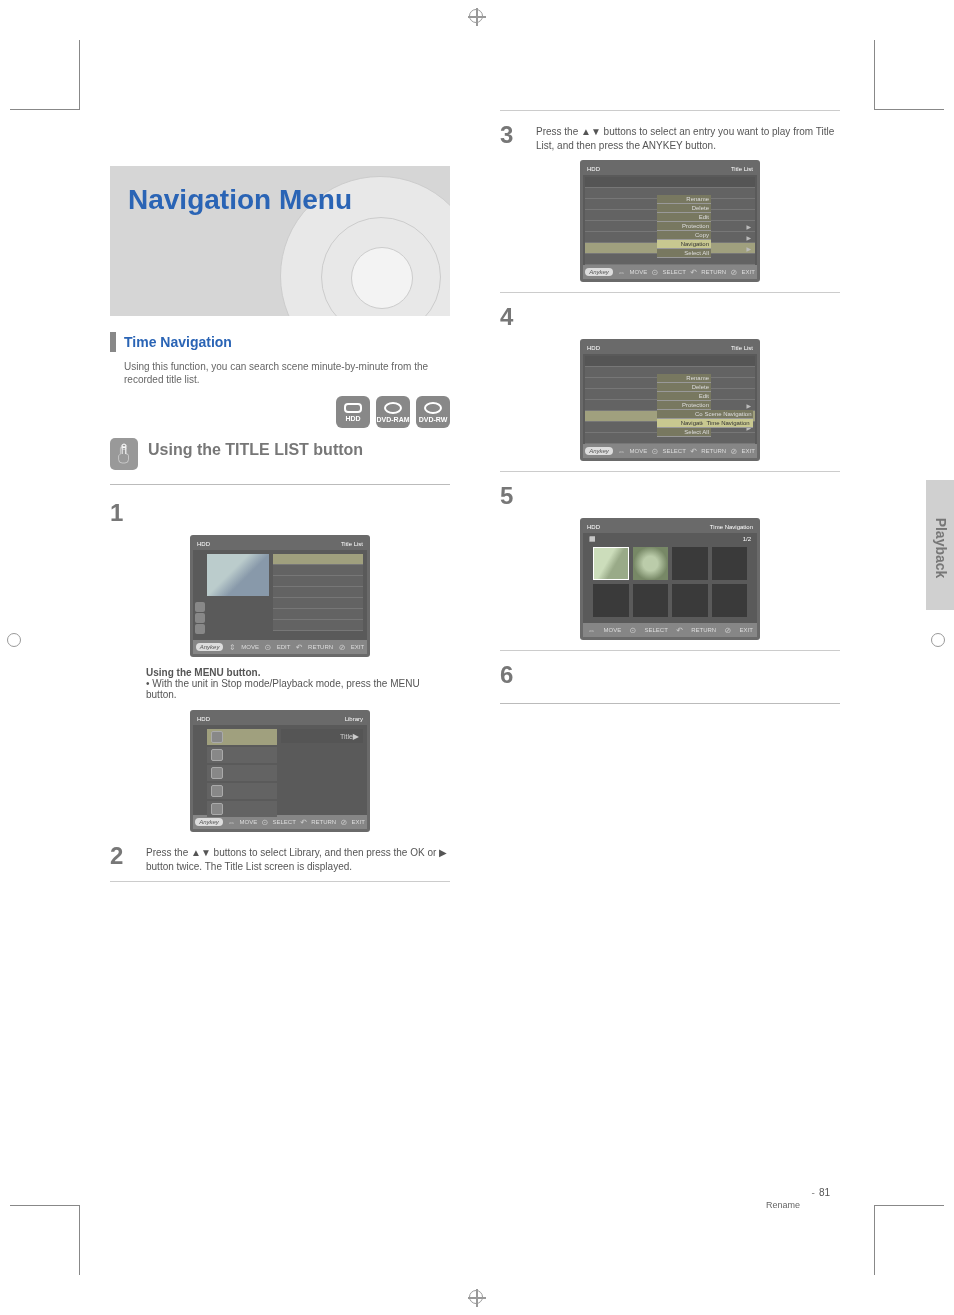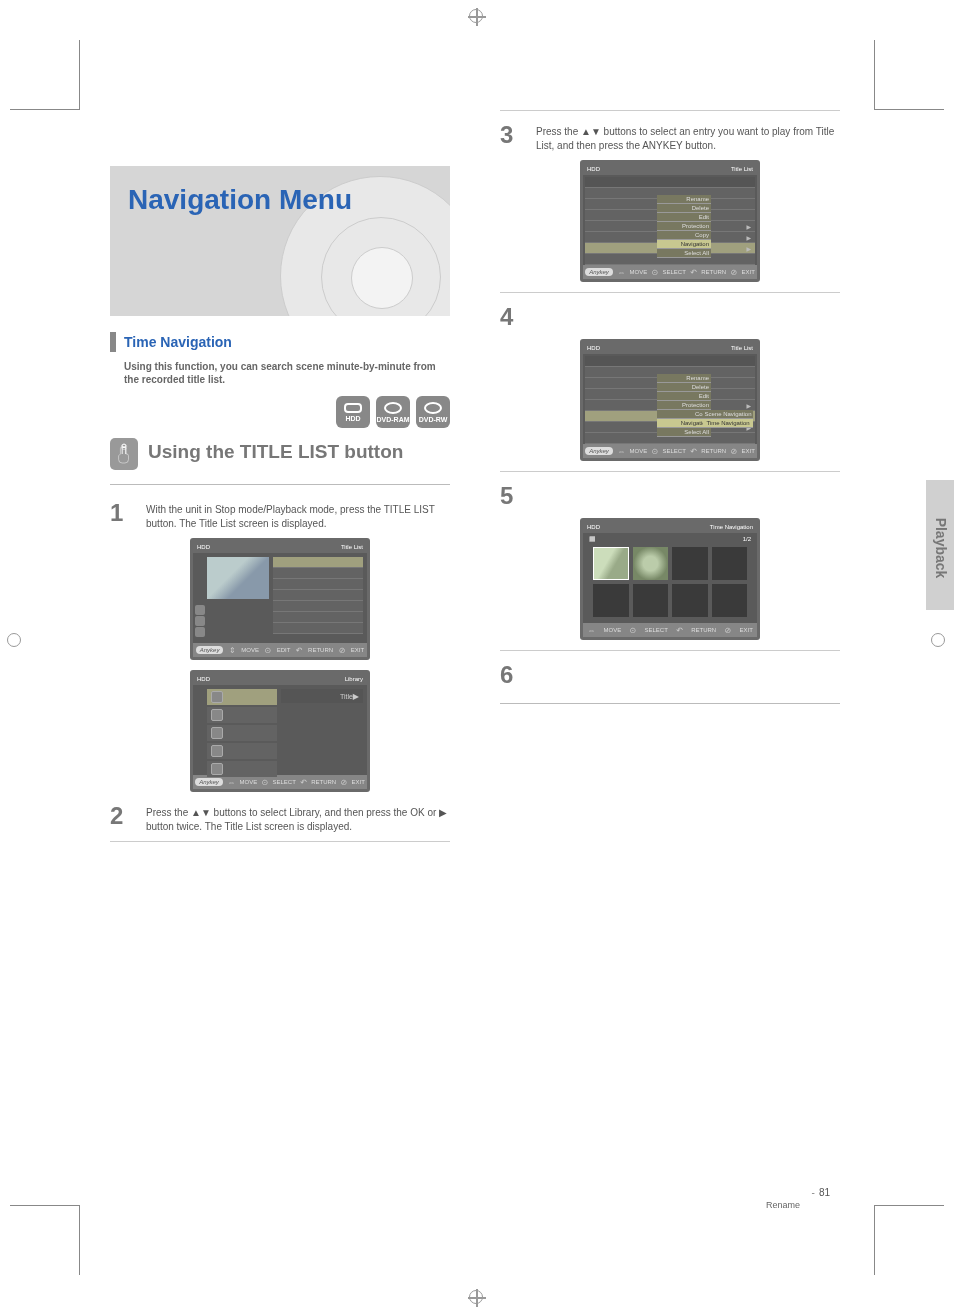--- a/index.html
+++ b/index.html
@@ -112,21 +112,21 @@
   }
   .section-bar {
     width: 6px; height: 20px; background: #888;
   }
   .section-title {
     color: #2a64b5;
     font-size: 14px;
     font-weight: bold;
   }
 
-  .intro-text { margin-top: 8px; padding-left: 14px; font-size: 10px; color: #666; line-height: 1.3; font-weight: bold; }
+  .intro-text { margin-top: 8px; padding-left: 14px; font-size: 10px; color: #666; line-height: 1.3; }
 
   
   .media-badges {
     margin-top: 10px;
     display: flex;
     justify-content: flex-end;
     gap: 6px;
   }
   .badge {
     width: 34px; height: 32px;
@@ -157,21 +157,21 @@
     gap: 10px;
   }
   .touch-icon {
     width: 28px; height: 32px;
     background: #999;
     border-radius: 5px;
     display: flex; align-items: center; justify-content: center;
     flex-shrink: 0;
   }
   .touch-icon svg { width: 18px; height: 22px; }
-  .touch-text { font-size: 19px; font-weight: bold; color: #777; line-height: 1.3; padding-top: 2px; }
+  .touch-text { font-size: 16px; font-weight: bold; color: #777; line-height: 1.3; padding-top: 2px; }
 
   hr.thin { border: none; border-top: 1px solid #bbb; margin: 14px 0; }
   hr.thin2 { border: none; border-top: 1px solid #ccc; margin: 6px 0 10px 0; }
 
   
   .step {
     display: flex;
     gap: 10px;
     margin-bottom: 8px;
   }
@@ -431,22 +431,20 @@
             <path d="M8 12 v-6 a2 2 0 0 1 4 0 v6" fill="none" stroke="#fff"></path>
           </svg>
       </div>
       <div class="touch-text">Using the TITLE LIST button</div>
     </div>
 
     <hr class="thin">
 
     <div class="step">
       <div class="step-num">1</div>
-      <div class="step-text">With the unit in Stop mode/Playback mode, press the TITLE LIST button.
-The Title List screen is displayed.</div>
     </div>
 
     <div class="shot">
       <div class="shot-header">
         <span>HDD</span>
         <span>Title List</span>
       </div>
       <div class="shot-body">
         <div class="shot1-thumb"></div>
         <div class="shot1-rows">
@@ -470,20 +468,24 @@
         <span>MOVE</span>
         <span class="footer-icon">⊙</span>
         <span>EDIT</span>
         <span class="footer-icon">↶</span>
         <span>RETURN</span>
         <span class="footer-icon">⊘</span>
         <span>EXIT</span>
       </div>
     </div>
 
+    <div style="padding-left:36px; font-size:10px; color:#555;">
+      <b>Using the MENU button.</b><br>
+      <span>• With the unit in Stop mode/Playback mode, press the MENU button.</span>
+    </div>
 
     <div class="shot" style="margin-top:10px;">
       <div class="shot-header">
         <span>HDD</span>
         <span>Library</span>
       </div>
       <div class="shot-body">
         <div class="shot2-list">
           <div class="shot2-item selected">
               <div class="mi-icon"></div>

